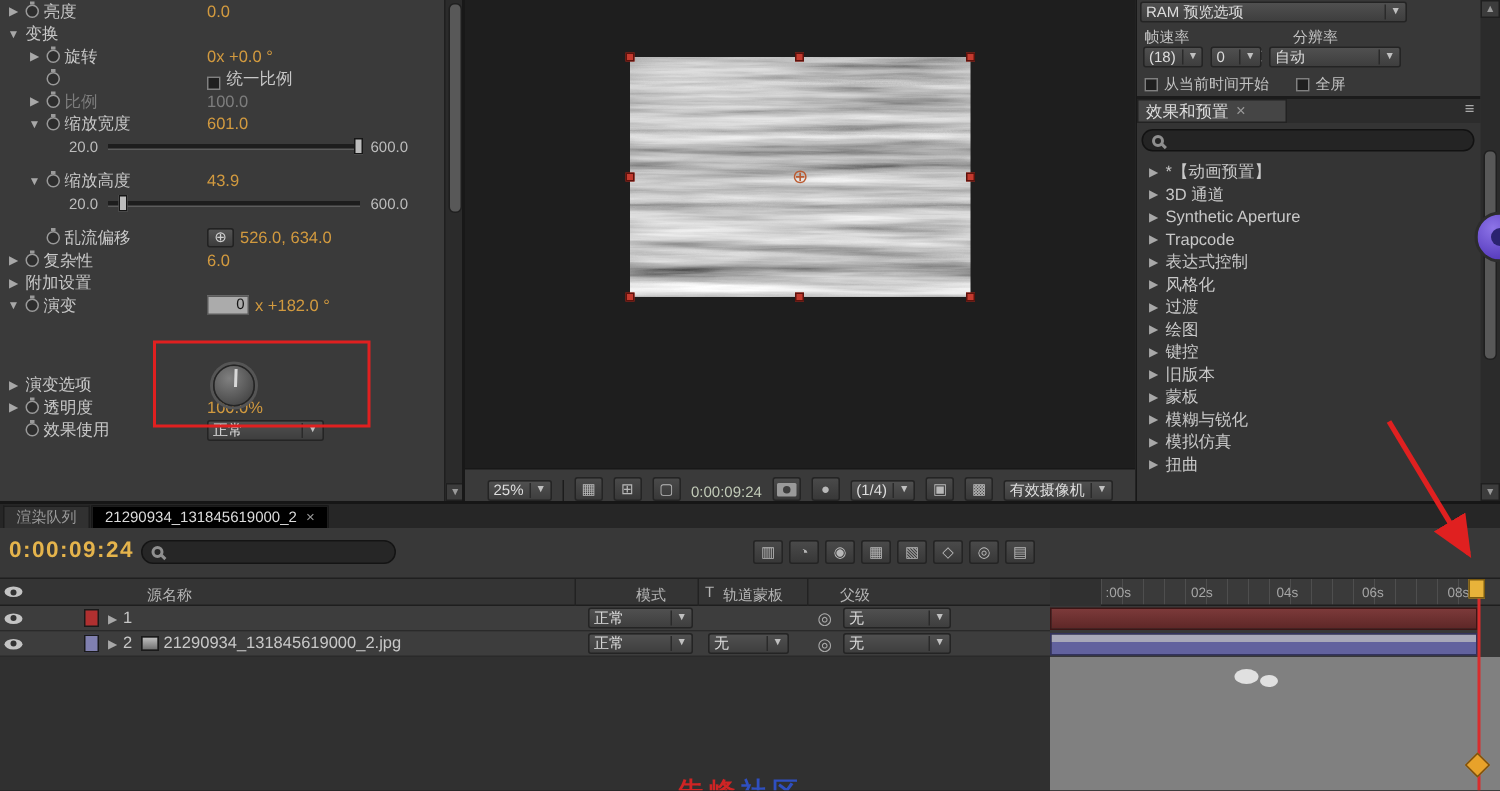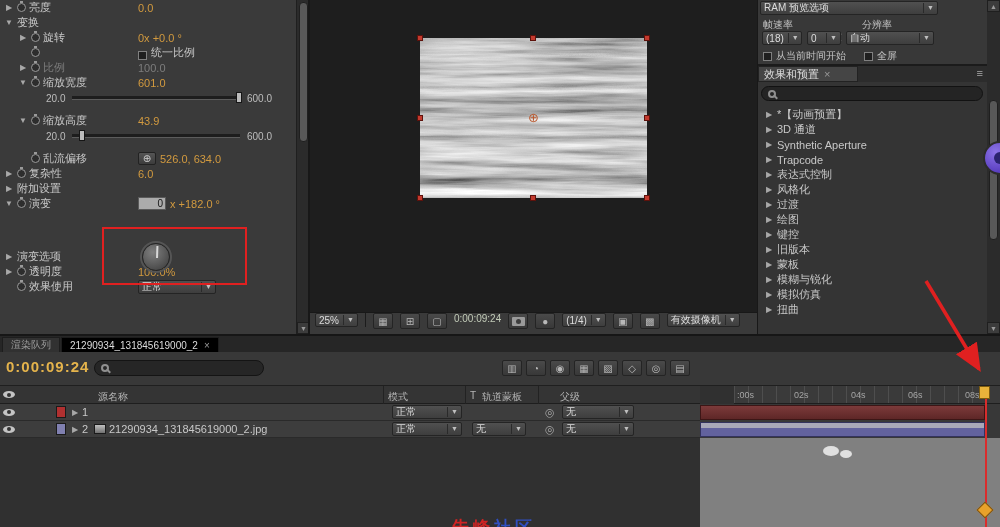--- a/index.html
+++ b/index.html
@@ -49,21 +49,21 @@
 .dial .ptr{position:absolute;left:13px;top:14px;width:2px;height:12px;background:#d8d8d8;transform-origin:top center;transform:rotate(182deg);}
 .ep-btn{display:inline-flex;align-items:center;justify-content:center;width:18px;height:13px;
   background:linear-gradient(#555,#3c3c3c);border:1px solid #222;border-radius:2px;color:#cfcfcf;font-size:10px;}
 
 
 #viewer-panel{left:310px;top:0;width:447px;height:334px;background:#1e1e1e;overflow:hidden;}
 #comp-image{position:absolute;left:110px;top:38px;width:227px;height:160px;}
 .h{position:absolute;width:6px;height:6px;background:#c33a2e;border:1px solid #5e120c;z-index:5;}
 .anchor{position:absolute;left:108px;top:72px;color:#bb5a30;font-size:13px;z-index:5;}
 #viewer-bar{position:absolute;left:0;bottom:0;width:447px;height:22px;background:#3a3a3a;border-top:1px solid #181818;
-  display:flex;align-items:flex-start;gap:7px;padding:0 5px;overflow:hidden;}
+  display:flex;align-items:flex-end;gap:7px;padding:0 15px;overflow:hidden;}
 #viewer-bar .tc{color:#c2cbb8;font-size:10px;}
 
 
 #right-panel{left:757px;top:0;width:243px;height:334px;background:#383838;overflow:hidden;border-left:1px solid #181818;}
 .rp-label{font-size:10px;color:#c3c3c3;}
 #fx-panel{position:absolute;left:0;top:64px;width:229px;height:270px;background:#343434;border-top:2px solid #1b1b1b;}
 #fx-tab{position:absolute;left:0;top:0;width:100px;height:16px;background:#454545;border:1px solid #222;
   display:flex;align-items:center;gap:5px;padding:0 5px;color:#ddd;}
 #fx-head{position:absolute;left:0;top:0;width:229px;height:16px;background:#2c2c2c;}
 #fx-search{position:absolute;left:3px;top:20px;width:222px;height:15px;background:#242424;border:1px solid #121212;
@@ -444,21 +444,21 @@
         <span class="icon-btn">▧</span>
         <span class="icon-btn">◇</span>
         <span class="icon-btn">◎</span>
         <span class="icon-btn">▤</span>
       </span>
     </div>
 
     <div id="tl-header">
       <span class="i-eye" style="position:absolute;left:3px;top:5px;"></span>
       <span class="hcol" style="left:98px;">源名称</span>
-      <span class="hcol" style="left:388px;">模式</span>
+      <span class="hcol" style="left:424px;">模式</span>
       <span class="hcol" style="left:470px;">T</span>
       <span class="hcol" style="left:482px;">轨道蒙板</span>
       <span class="hcol" style="left:560px;">父级</span>
       <span class="vline" style="left:383px;height:18px;"></span>
       <span class="vline" style="left:465px;height:18px;"></span>
       <span class="vline" style="left:538px;height:18px;"></span>
     </div>
 
     <div class="lrow" style="top:68px;">
       <span class="cell" style="left:3px;">

